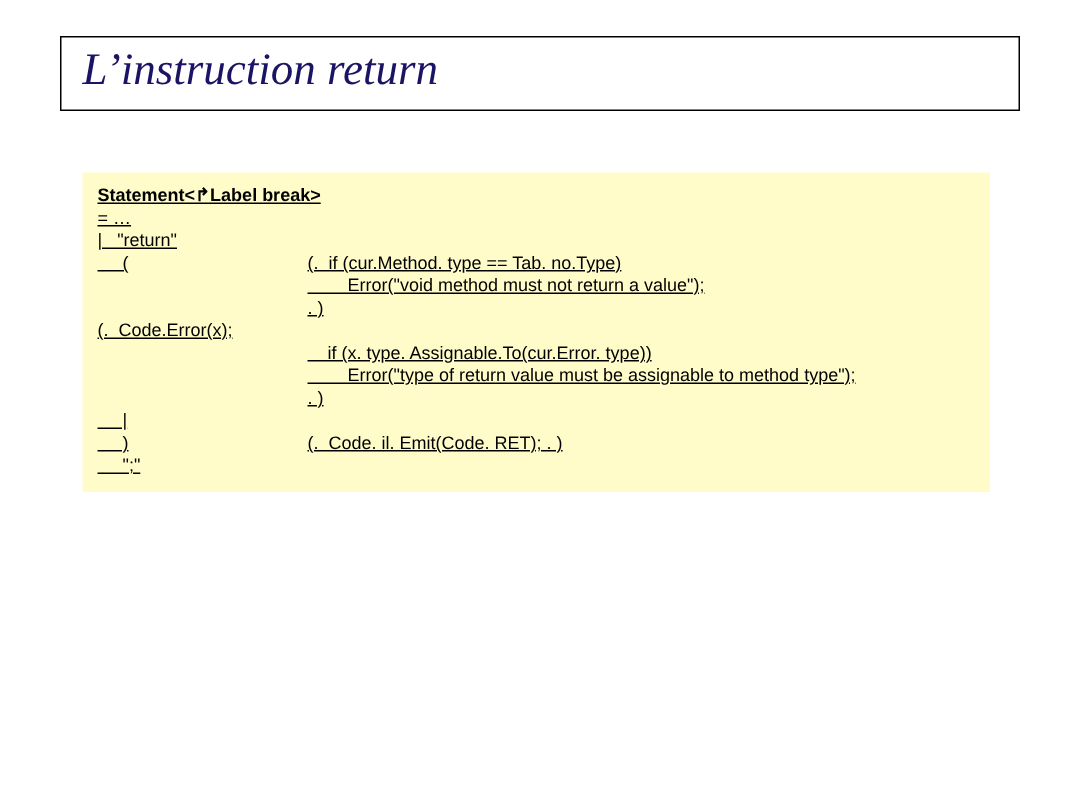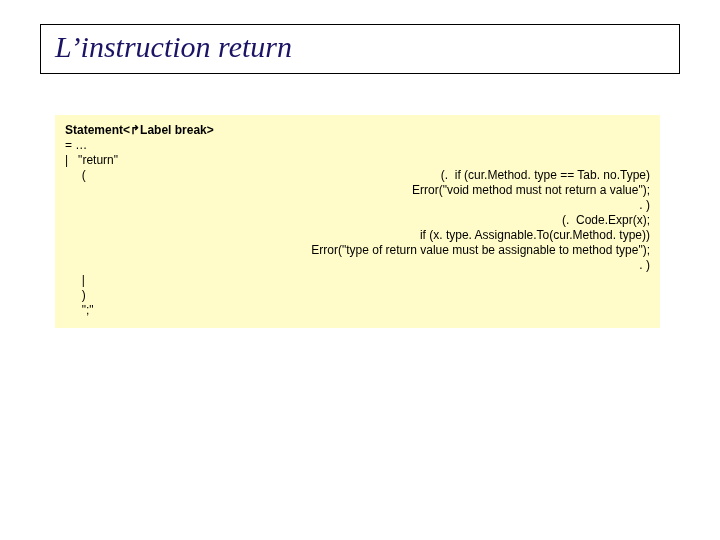--- a/index.html
+++ b/index.html
@@ -38,34 +38,34 @@
     top: 115px;
     left: 55px;
     width: 605px;
     background: #fffcc9;
     font-family: Arial, Helvetica, sans-serif;
     font-size: 12px;
     line-height: 1.25;
     color: #000;
     padding: 8px 10px 10px 10px;
     box-sizing: border-box;
+    text-decoration: underline;
   }
   .code-row {
     display: flex;
     align-items: flex-start;
   }
   .col-left {
     width: 140px;
     flex: 0 0 140px;
     white-space: pre;
   }
   .col-right {
     flex: 1 1 auto;
     white-space: pre;
-    text-align: right;
   }
   .full {
     white-space: pre;
   }
   .bold { font-weight: bold; }
 </style>
 </head>
 <body>
 
 <div class="slide">
@@ -88,39 +88,40 @@
     </div>
     <div class="code-row">
       <div class="col-left"></div>
       <div class="col-right">        Error("void method must not return a value");</div>
     </div>
     <div class="code-row">
       <div class="col-left"></div>
       <div class="col-right">. )</div>
     </div>
     <div class="code-row">
-      <div class="col-right">(.  Code.Expr(x);</div>
+      <div class="col-right">(.  Code.Error(x);</div>
     </div>
     <div class="code-row">
       <div class="col-left"></div>
-      <div class="col-right">    if (x. type. Assignable.To(cur.Method. type))</div>
+      <div class="col-right">    if (x. type. Assignable.To(cur.Error. type))</div>
     </div>
     <div class="code-row">
       <div class="col-left"></div>
       <div class="col-right">        Error("type of return value must be assignable to method type");</div>
     </div>
     <div class="code-row">
       <div class="col-left"></div>
       <div class="col-right">. )</div>
     </div>
     <div class="code-row">
       <div class="col-left">     |</div>
     </div>
     <div class="code-row">
       <div class="col-left">     )</div>
+      <div class="col-right">(.  Code. il. Emit(Code. RET); . )</div>
     </div>
     <div class="code-row">
       <div class="col-left">     ";"</div>
       <div class="col-right"></div>
     </div>
 
   </div>
 
 </div>
 

